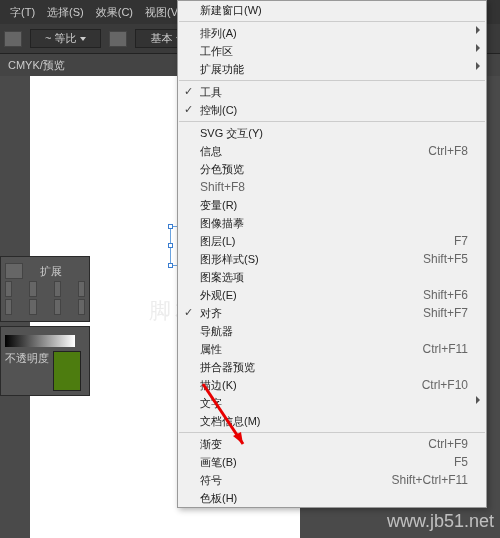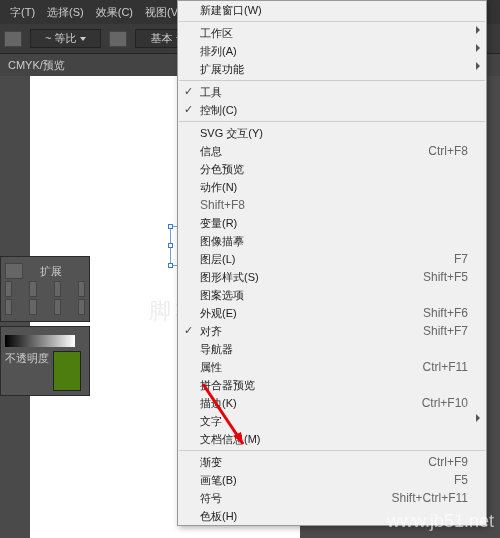--- a/index.html
+++ b/index.html
@@ -101,25 +101,25 @@
     </div>
   </div>
 </div>
 
 <div class="menu" id="winmenu">
     <div class="menu-item">
       <span class="lbl">新建窗口(W)</span>
     </div>
     <div class="sep"></div>
     <div class="menu-item">
+      <span class="lbl">排列(A)</span>
+      <span class="sub"></span>
+    </div>
+    <div class="menu-item">
       <span class="lbl">工作区</span>
-      <span class="sub"></span>
-    </div>
-    <div class="menu-item">
-      <span class="lbl">排列(A)</span>
       <span class="sub"></span>
     </div>
     <div class="menu-item">
       <span class="lbl">扩展功能</span>
       <span class="sub"></span>
     </div>
     <div class="sep"></div>
     <div class="menu-item">
       <span class="chk">✓</span>
       <span class="lbl">工具</span>
@@ -131,23 +131,20 @@
     <div class="sep"></div>
     <div class="menu-item">
       <span class="lbl">SVG 交互(Y)</span>
     </div>
     <div class="menu-item">
       <span class="lbl">信息</span>
       <span class="sc">Ctrl+F8</span>
     </div>
     <div class="menu-item">
       <span class="lbl">分色预览</span>
-    </div>
-    <div class="menu-item">
-      <span class="lbl">动作(N)</span>
     </div>
     <div class="menu-item">
       <span class="sc">Shift+F8</span>
     </div>
     <div class="menu-item">
       <span class="lbl">变量(R)</span>
     </div>
     <div class="menu-item">
       <span class="lbl">图像描摹</span>
     </div>

